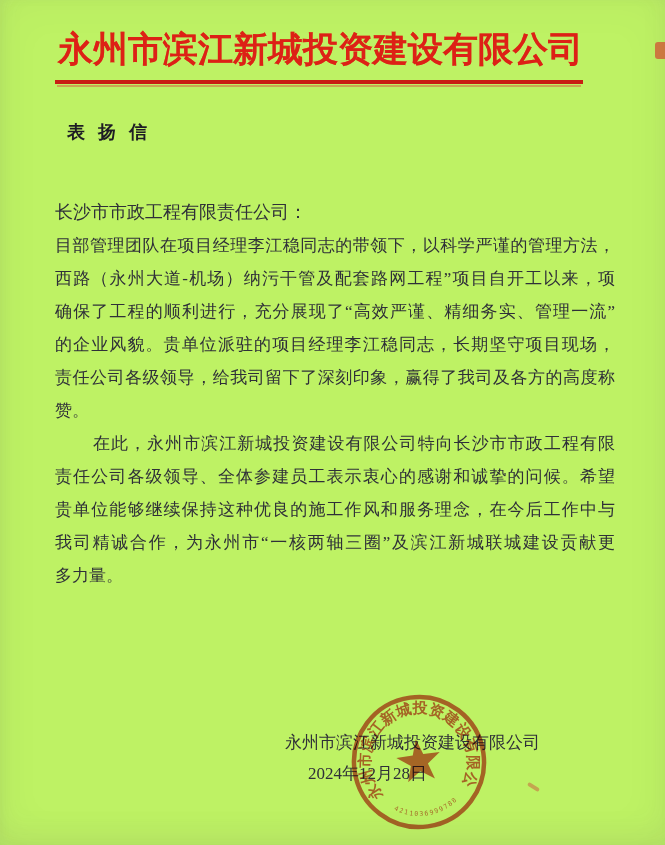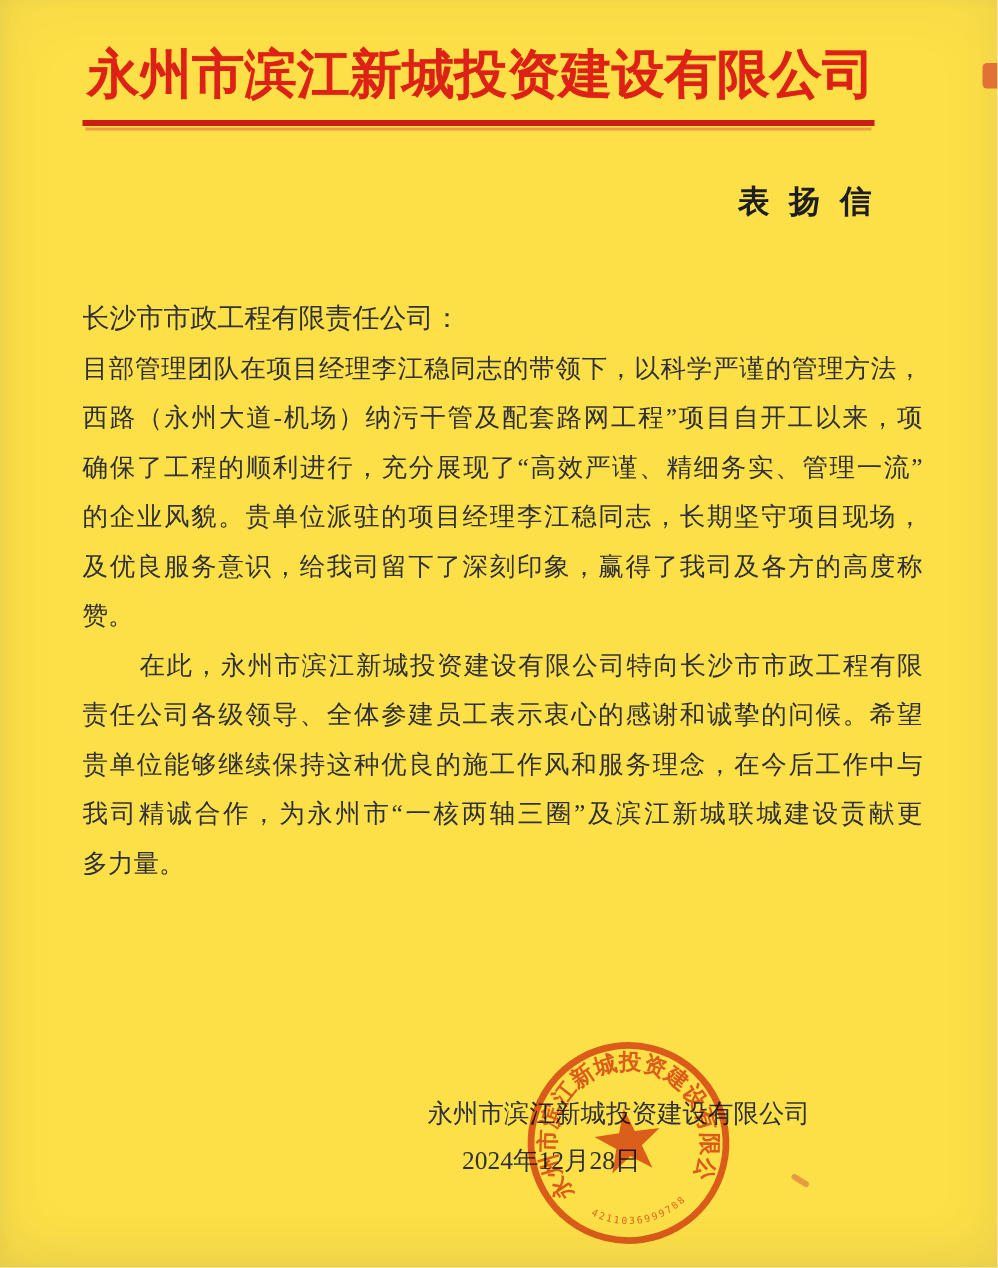--- a/index.html
+++ b/index.html
@@ -10,21 +10,21 @@
   }
   *{margin:0;padding:0;box-sizing:border-box;}
   html,body{width:665px;height:845px;}
   body{
     font-family:"Liberation Serif","DejaVu Serif",serif;
     background:#f4f4f2;
   }
   .page{
     position:relative;
     width:665px;height:845px;
-    background:#fde047;
+    background:#bef264;
     overflow:hidden;
     box-shadow:inset 0 0 45px rgba(90,90,90,0.06), inset 0 -14px 26px rgba(110,110,110,0.07), inset 3px 0 8px rgba(120,120,120,0.05);
     color:var(--body_ink);
   }
   .letterhead{
     position:absolute;left:58px;top:27px;width:522px;height:46px;
     font-size:35px;font-weight:700;color:var(--letterhead_red);
     text-align:justify;text-align-last:justify;
     line-height:46px;white-space:nowrap;
     text-shadow:0 0 0.5px rgba(221,33,22,0.6);
@@ -32,21 +32,21 @@
   .rule{
     position:absolute;left:55px;top:80px;width:528px;height:4px;
     background:var(--rule_red);
   }
   .rule-fringe{
     position:absolute;left:57px;top:85px;width:524px;height:2px;
     background:rgba(221,74,60,0.45);
   }
   .letter-title{
     position:absolute;left:54px;top:120px;width:540px;
-    text-align:right;font-size:21px;font-weight:700;
+    text-align:left;font-size:18px;font-weight:700;
     letter-spacing:13px;padding-left:13px;color:#1d1d24;
   }
   .body-block{
     position:absolute;left:55px;top:180px;width:560px;margin-top:16px;
   }
   .ln{
     height:33px;line-height:33px;font-size:17px;
     text-align:justify;text-align-last:justify;
     white-space:nowrap;overflow:visible;
     color:var(--body_ink);
@@ -88,21 +88,21 @@
   <div class="rule-fringe"></div>
 
   <div class="letter-title">表扬信</div>
 
   <div class="body-block">
     <div class="ln salut">长沙市市政工程有限责任公司：</div>
     <div class="ln">目部管理团队在项目经理李江稳同志的带领下，以科学严谨的管理方法，</div>
     <div class="ln">西路（永州大道-机场）纳污干管及配套路网工程”项目自开工以来，项</div>
     <div class="ln">确保了工程的顺利进行，充分展现了“高效严谨、精细务实、管理一流”</div>
     <div class="ln">的企业风貌。贵单位派驻的项目经理李江稳同志，长期坚守项目现场，</div>
-    <div class="ln">及优良服务意识，给我司留下了深刻印象，赢得了我司及各方的高度称</div>
+    <div class="ln">责任公司各级领导，给我司留下了深刻印象，赢得了我司及各方的高度称</div>
     <div class="ln last">赞。</div>
     <div class="ln indent">在此，永州市滨江新城投资建设有限公司特向长沙市市政工程有限</div>
     <div class="ln">责任公司各级领导、全体参建员工表示衷心的感谢和诚挚的问候。希望</div>
     <div class="ln">贵单位能够继续保持这种优良的施工作风和服务理念，在今后工作中与</div>
     <div class="ln">我司精诚合作，为永州市“一核两轴三圈”及滨江新城联城建设贡献更</div>
     <div class="ln last">多力量。</div>
   </div>
 
   <div class="signature">永州市滨江新城投资建设有限公司</div>
   <div class="sign-date">2024年12月28日</div>

